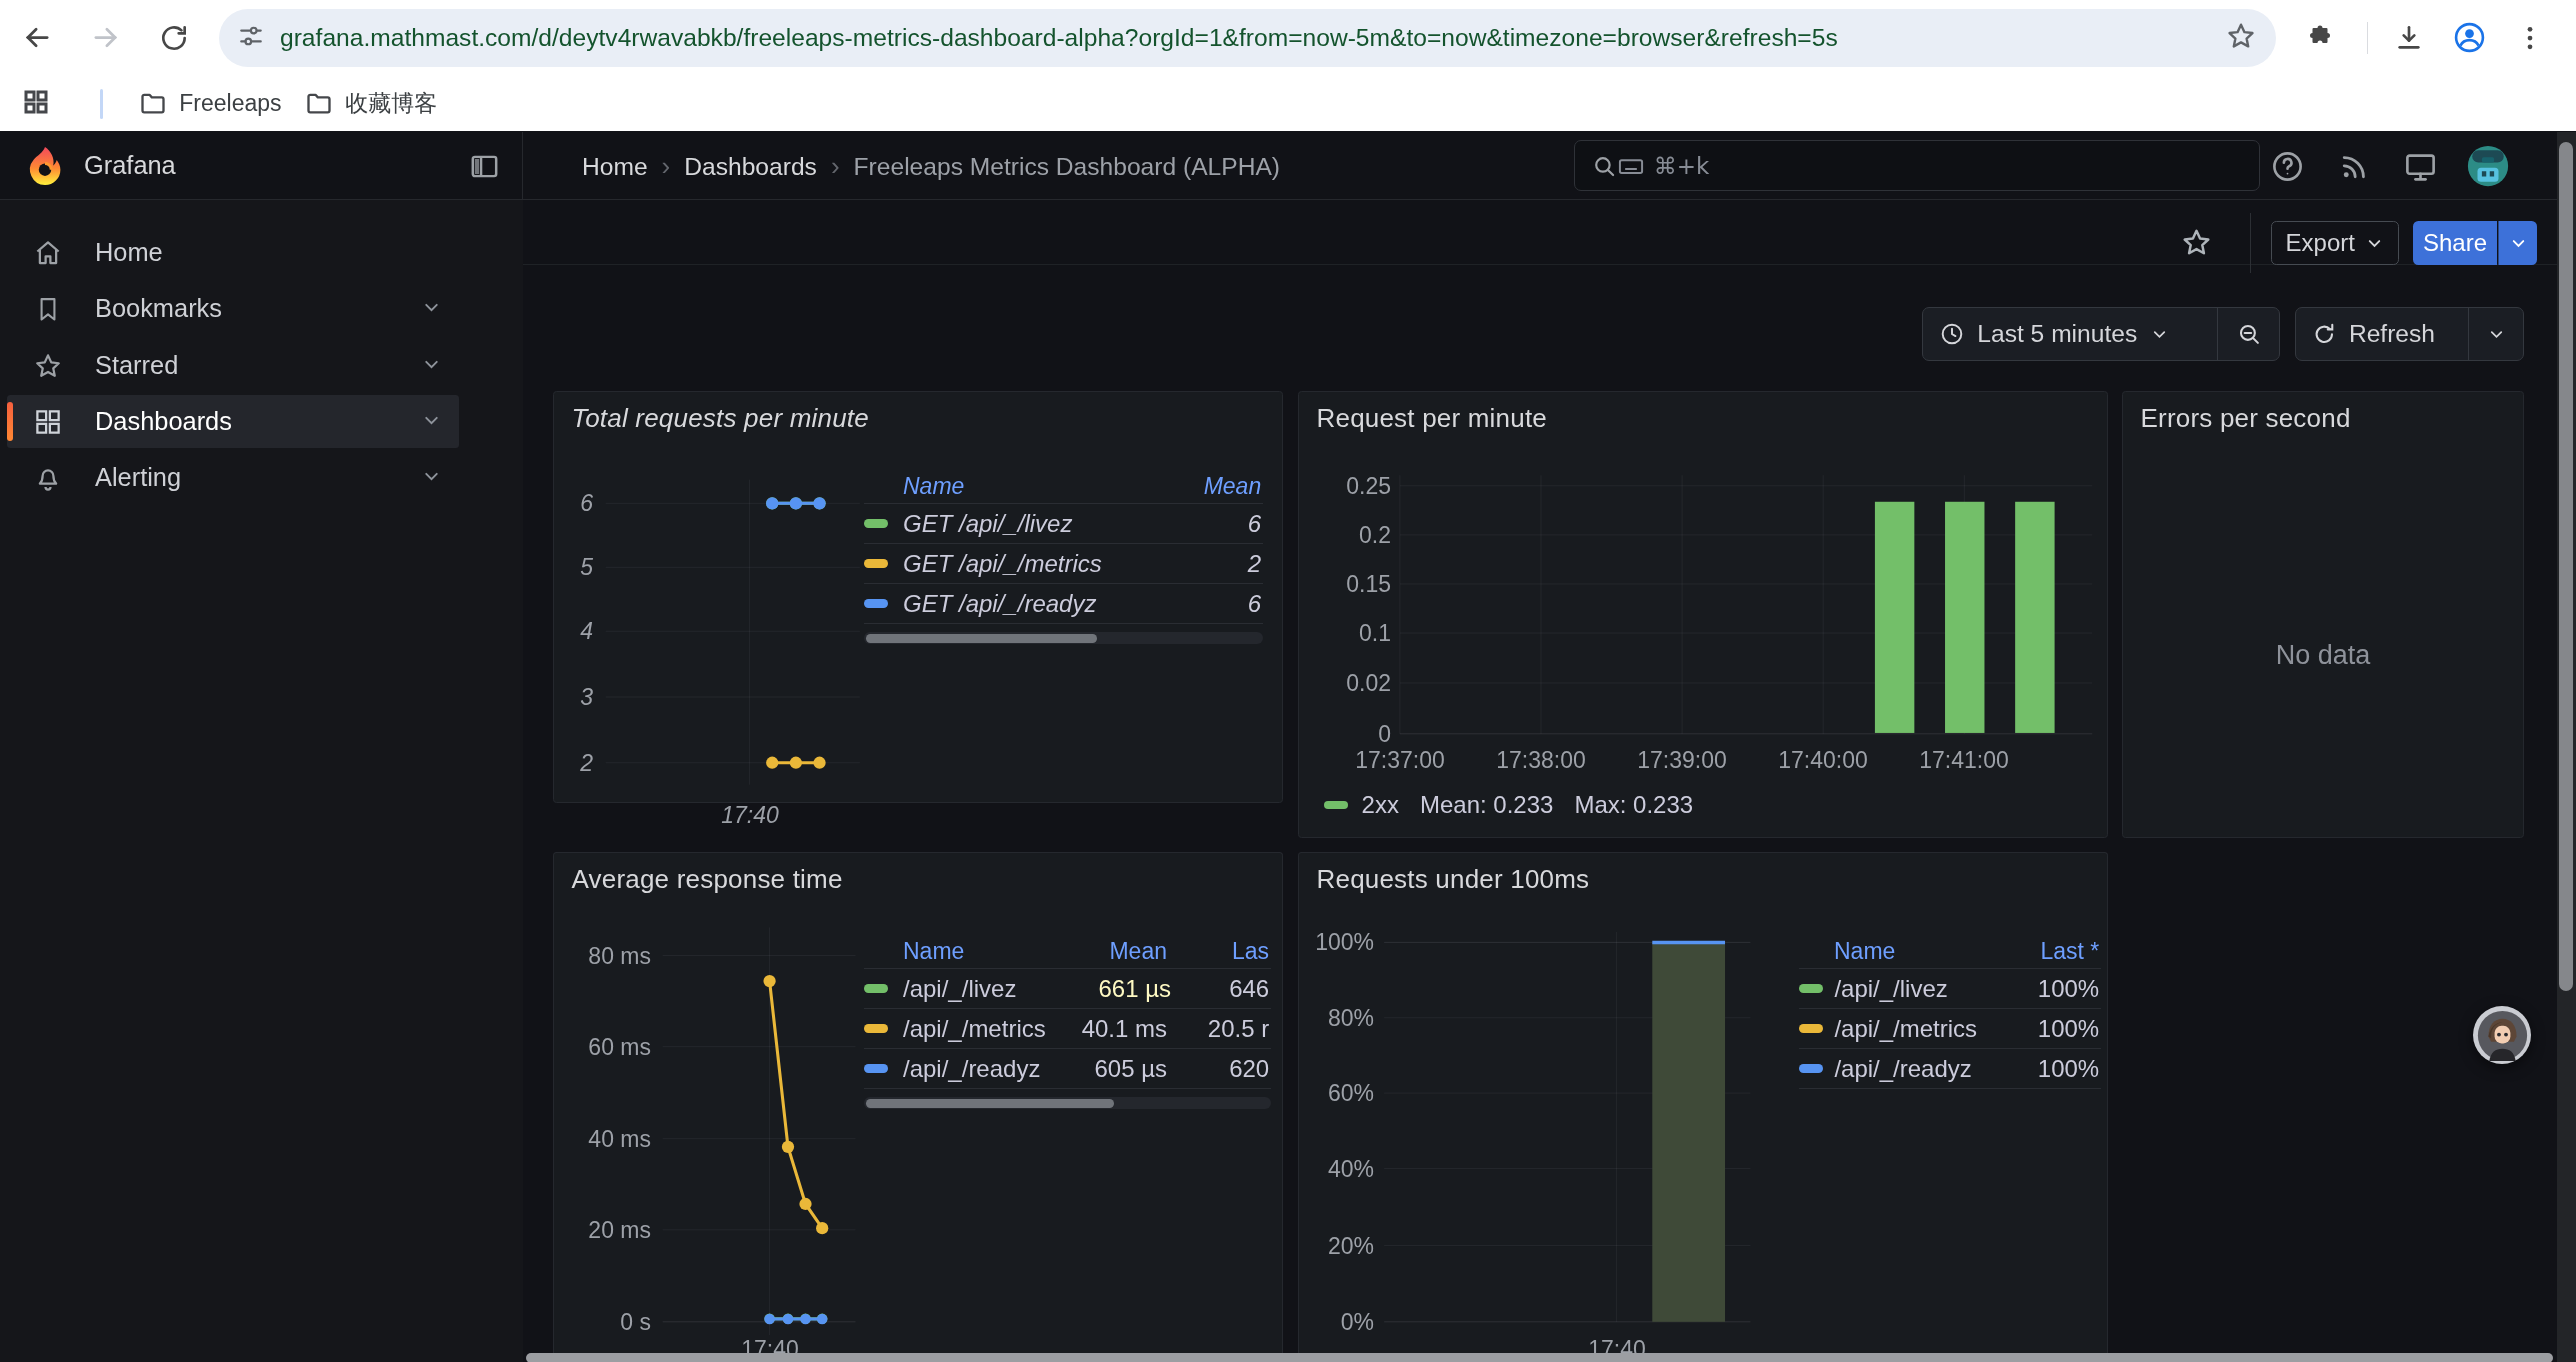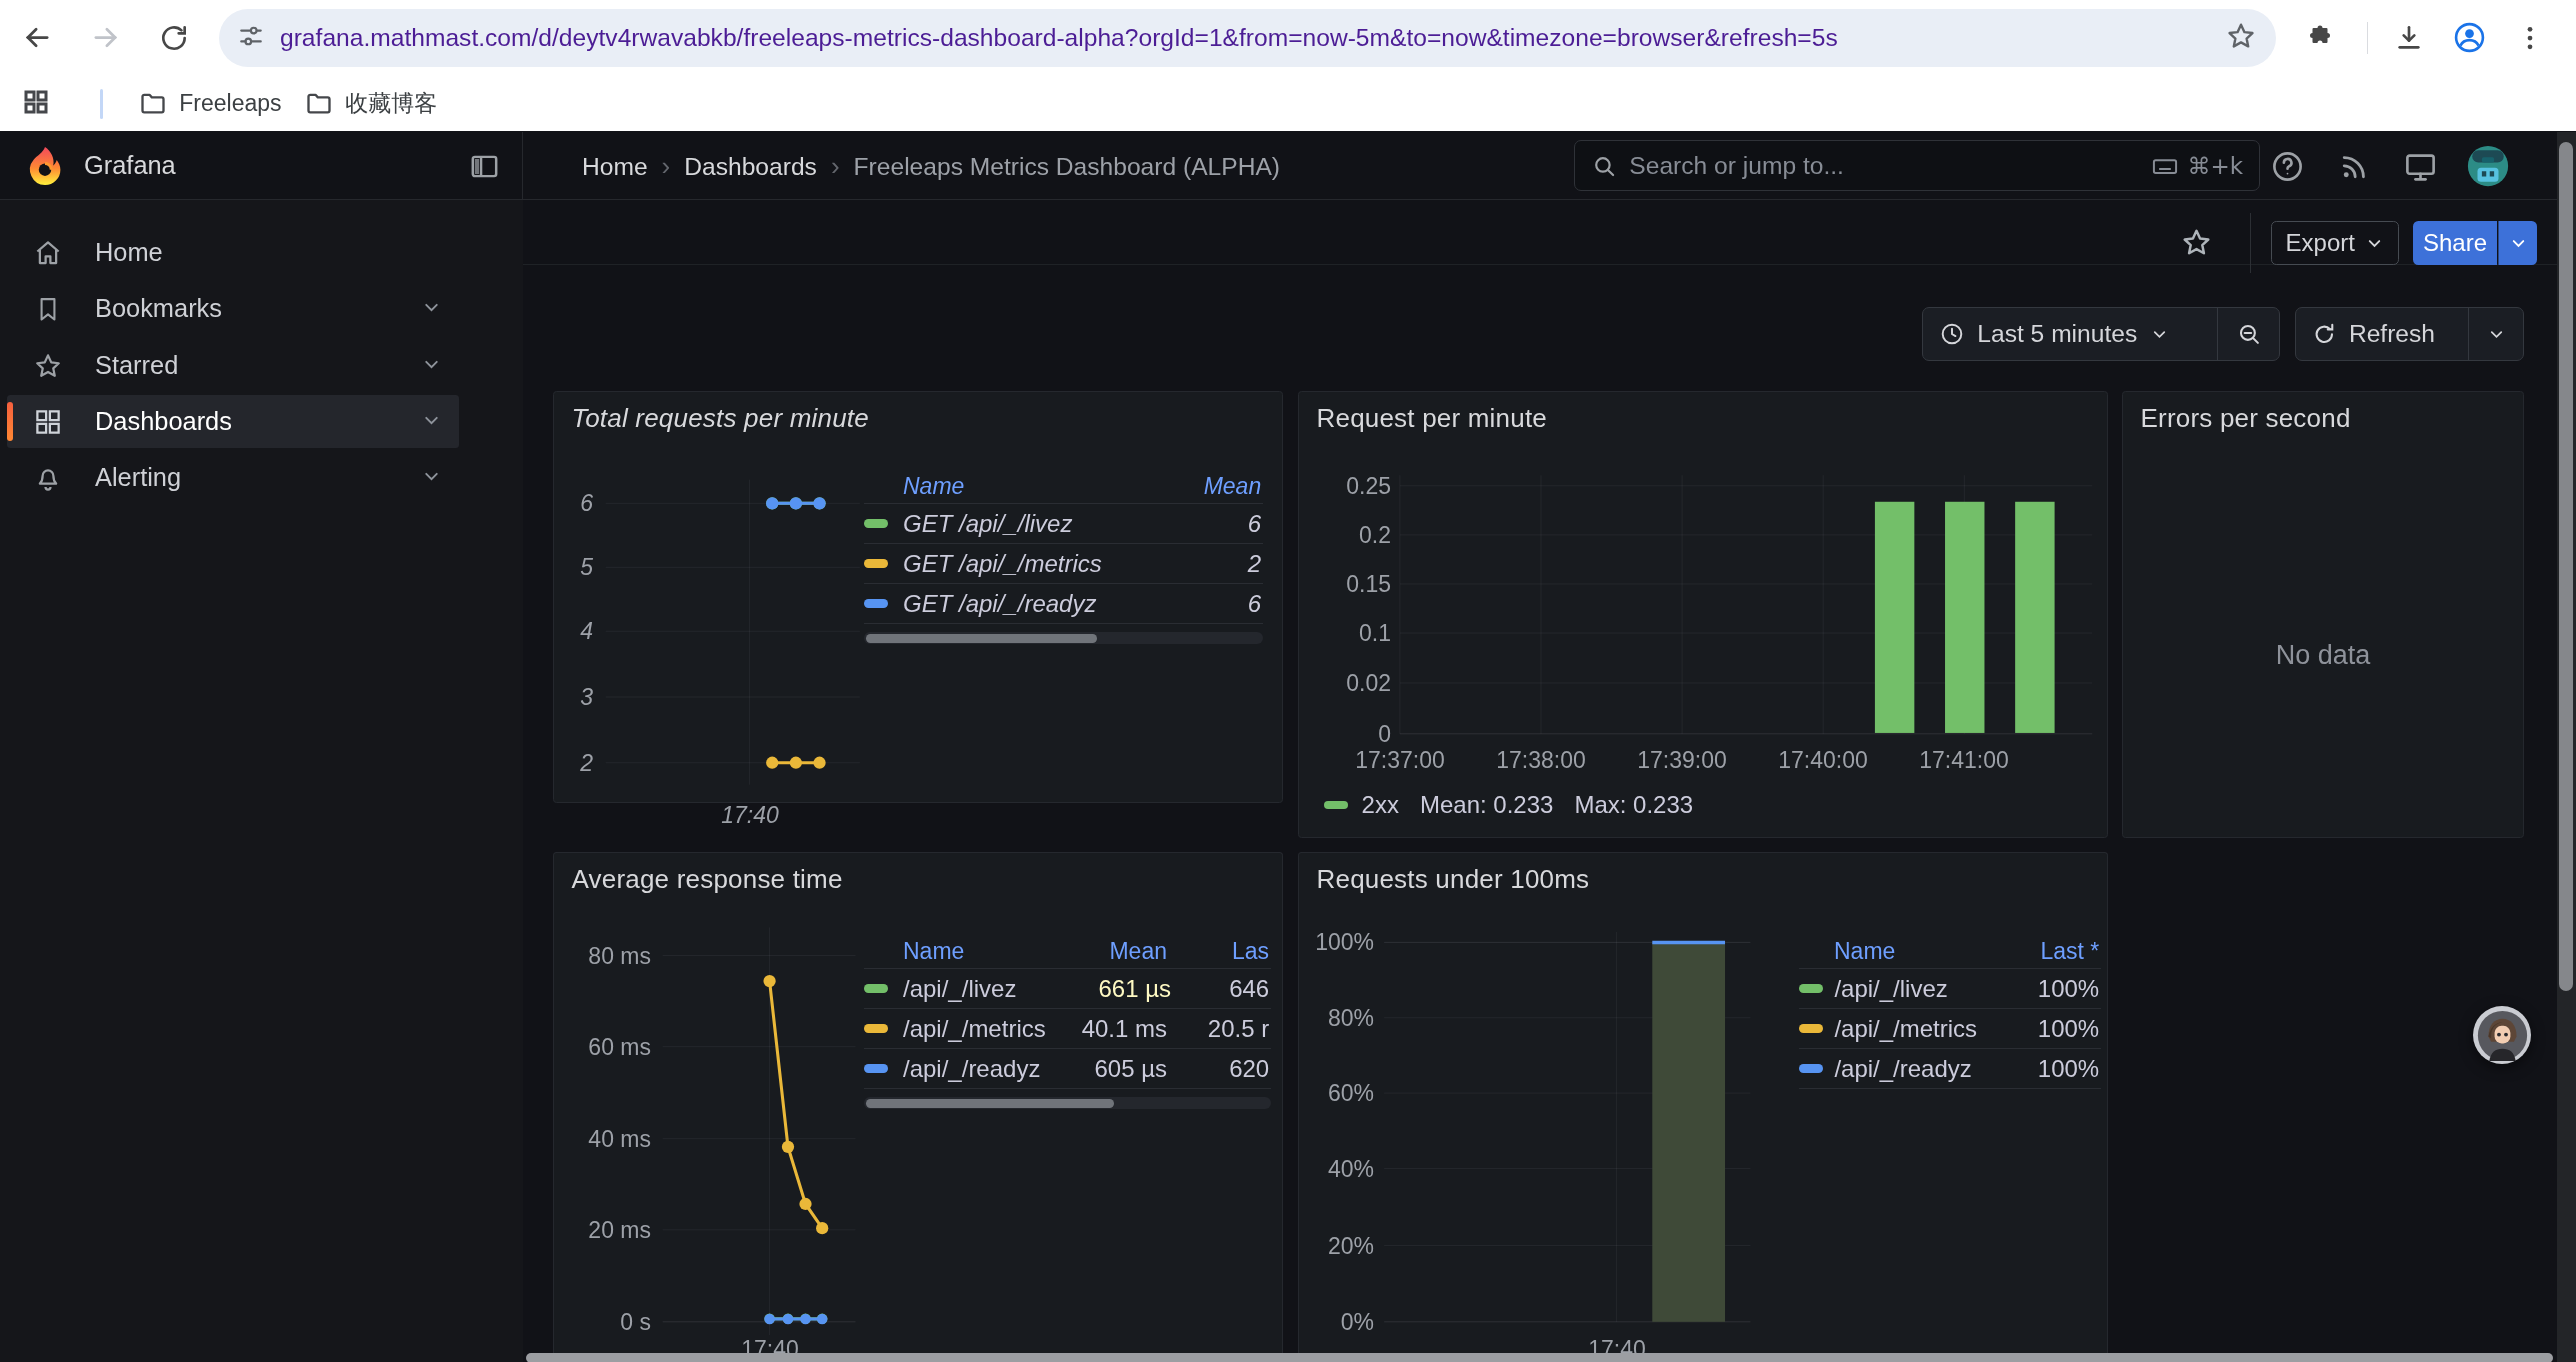--- a/index.html
+++ b/index.html
@@ -4,21 +4,21 @@
 <style>
   * { margin:0; padding:0; box-sizing:border-box; }
   html,body { width:2576px; height:1363px; background:#111217; }
   body { font-family:"Liberation Sans","DejaVu Sans",sans-serif; }
   .screen { position:relative; width:2576px; height:1363px; overflow:hidden; }
 
   
   .chrome-toolbar { position:absolute; left:0; top:0; width:2576px; height:75px; background:#ffffff; }
   .nav-ic { position:absolute; top:16.7px; width:42px; height:42px; display:flex; align-items:center; justify-content:center; border-radius:50%; }
   .omnibox { position:absolute; left:219px; top:8.8px; width:2057px; height:58px; background:#e9eef6; border-radius:29px; display:flex; align-items:center; padding:0 19px; }
-  .url-text { font-size:24.6px; color:#4c1d95; white-space:nowrap; margin-left:16px; flex:1; overflow:hidden; }
+  .url-text { font-size:24.6px; color:#14532d; white-space:nowrap; margin-left:16px; flex:1; overflow:hidden; }
   .bookmarks-bar { position:absolute; left:0; top:75px; width:2576px; height:56px; background:#ffffff; }
   .bm-chip { position:absolute; top:7px; height:42px; display:flex; align-items:center; gap:12.3px; padding:0 14px; border-radius:21px; color:#3c4043; font-size:23px; }
   .bm-sep { position:absolute; left:100px; top:14px; width:2.6px; height:30px; background:#c3d7f7; border-radius:1.8px; }
 
   
   .app { position:absolute; left:0; top:132px; width:2576px; height:1231px; background:#111217; color:#ccccdc; }
   .gf-header { position:absolute; left:0; top:132px; width:2576px; height:68px; background:#111217; border-bottom:0.9px solid #26282d; }
   .gf-header-left { position:absolute; left:0; top:0; width:523px; height:68px; border-right:0.9px solid #26282d; }
   .brand { position:absolute; left:84px; top:19px; font-size:25.4px; font-weight:500; color:#d8d9dc; }
   .crumb { font-size:24.6px; color:#d8d9dc; }
@@ -209,21 +209,20 @@
       <span class="crumb-sep">›</span>
       <span class="crumb crumb-current">Freeleaps Metrics Dashboard (ALPHA)</span>
     </div>
   </div>
 
   <div class="gf-search">
     <svg width="26" height="26" viewBox="0 0 24 24" fill="none" stroke="#9da1a6" stroke-width="2" stroke-linecap="round">
         <circle cx="11" cy="11" r="6.2"></circle>
         <path d="M15.6 15.6L20.4 20.4"></path>
       </svg>
-    <span class="ph">Search or jump to...</span>
     <span class="kbd-hint">
       <svg width="28" height="28" viewBox="0 0 24 24" fill="none" stroke="#878c95" stroke-width="1.7">
           <rect x="2.5" y="7" width="19" height="11" rx="1.5"></rect>
           <path d="M6 10.5h.01M9.5 10.5h.01M13 10.5h.01M16.5 10.5h.01M7 14.5h10"></path>
         </svg>
       <span>⌘+k</span>
     </span>
   </div>
   <div class="hdr-ic" style="left:2265px">
     <svg width="35" height="35" viewBox="0 0 24 24" fill="none" stroke="#9da1a6" stroke-width="1.8">

